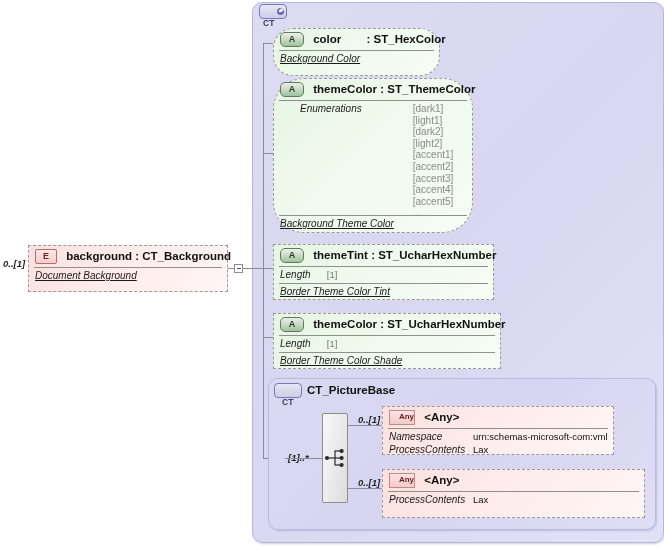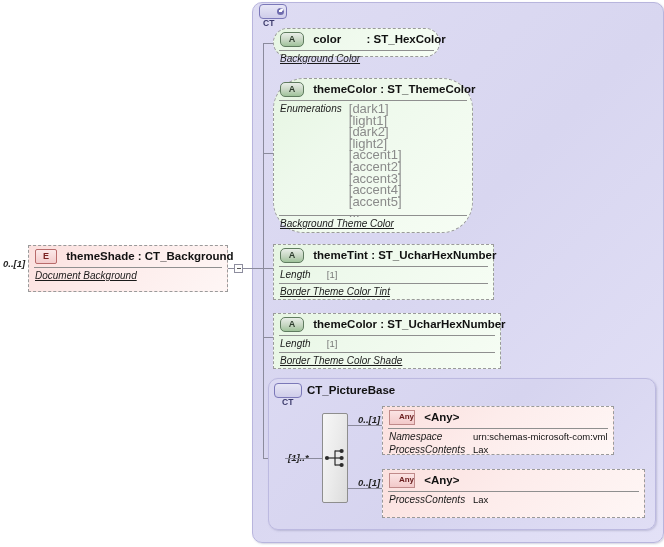--- a/index.html
+++ b/index.html
@@ -165,21 +165,21 @@
     display: inline-block;
     font-style: italic;
     color: #1a1a1a;
     font-size: 10px;
   }
   .facet-val {
     display: inline-block;
     color: #777;
     font-size: 9.5px;
   }
-  .enum-list { color: #8a8a8a; font-size: 13px; line-height: 11.6px; }
+  .enum-list { color: #8a8a8a; font-size: 10px; line-height: 11.6px; margin-left: 44px; }
   .enum-item { white-space: nowrap; }
 
   .kv { white-space: nowrap; line-height: 12.5px; font-size: 10px; }
   .kv .k {
     display: inline-block;
     width: 84px;
     font-style: italic;
     color: #1a1a1a;
   }
   .kv .v { color: #111; font-size: 9.5px; font-weight: normal; }
@@ -250,57 +250,57 @@
     <span class="icon-ct plus">
       <span class="icon-ct-label">CT</span>
     </span>
   </div>
 
   <div class="card" style="left:3px; top:258px;">0..[1]</div>
 
   <div class="node pink" style="left:28px; top:245px; width:200px; height:47px;">
     <div class="title">
       <span class="icon-e">E</span>
-      <span class="nm">themeShade : CT_Background</span>
+      <span class="nm">background : CT_Background</span>
     </div>
     <div class="sep"></div>
     <div class="doc">Document Background</div>
   </div>
 
   <div class="line-h" style="left:228px; top:268px; width:7px;"></div>
   <div class="expander" style="left:234px; top:264px;"></div>
   <div class="line-h" style="left:243px; top:268px; width:21px;"></div>
 
   <div class="line-v" style="left:263px; top:43px; height:416px;"></div>
 
   <div class="line-h" style="left:263px; top:43px; width:10px;"></div>
   <div class="line-h" style="left:263px; top:153px; width:10px;"></div>
   <div class="line-h" style="left:263px; top:268px; width:10px;"></div>
   <div class="line-h" style="left:263px; top:337px; width:10px;"></div>
   <div class="line-h" style="left:263px; top:458px; width:22px;"></div>
 
-  <div class="node green" style="left:273px; top:28px; width:167px; height:29px;border-radius:20px;">
+  <div class="node green" style="left:273px; top:28px; width:167px; height:48px;border-radius:20px;">
     <div class="title">
       <span class="icon-a">A</span>
       <span class="nm">color</span>
       <span style="margin-left:22px;">: ST_HexColor</span>
     </div>
     <div class="sep"></div>
     <div class="doc">Background Color</div>
   </div>
 
   <div class="node green" style="left:273px; top:78px; width:200px; height:155px;border-radius:31px;">
     <div class="title">
       <span class="icon-a">A</span>
       <span class="nm">themeColor : ST_ThemeColor</span>
     </div>
     <div class="sep"></div>
     <div class="body">
       <div class="facet-row">
-        <span class="facet-name" style="width:66px;">Enumerations</span>
+        <span class="facet-name" style="width:66px;margin-left:20px;">Enumerations</span>
         <span class="enum-list" style="display:inline-block; vertical-align:top;">
           <div class="enum-item">[dark1]</div>
           <div class="enum-item">[light1]</div>
           <div class="enum-item">[dark2]</div>
           <div class="enum-item">[light2]</div>
           <div class="enum-item">[accent1]</div>
           <div class="enum-item">[accent2]</div>
           <div class="enum-item">[accent3]</div>
           <div class="enum-item">[accent4]</div>
           <div class="enum-item">[accent5]</div>

